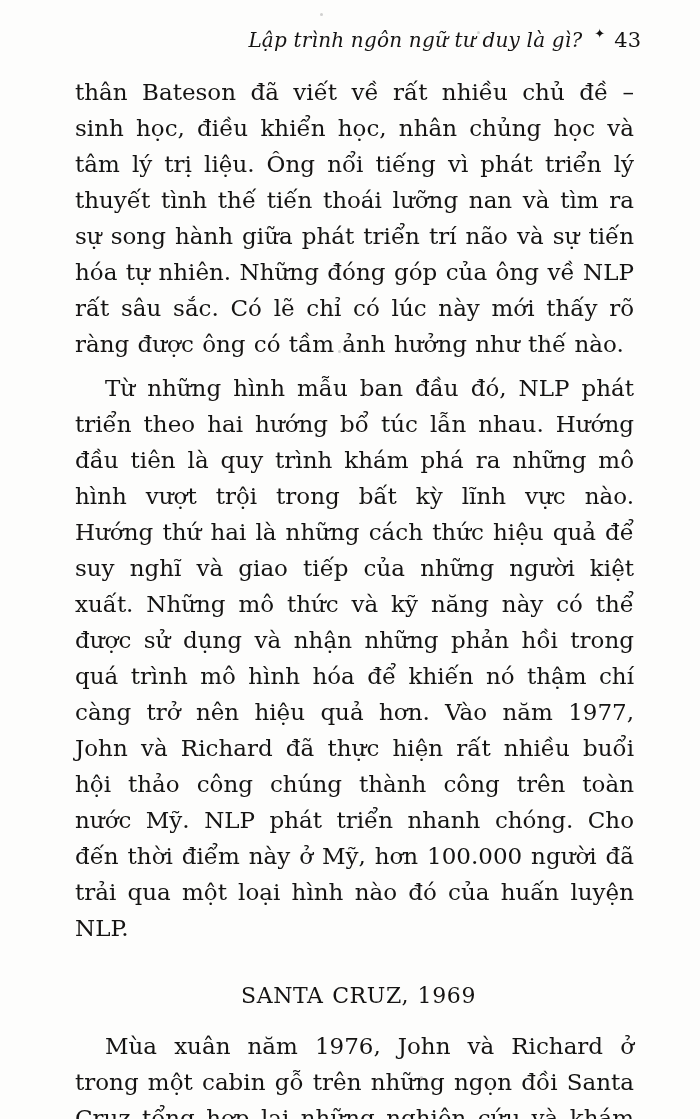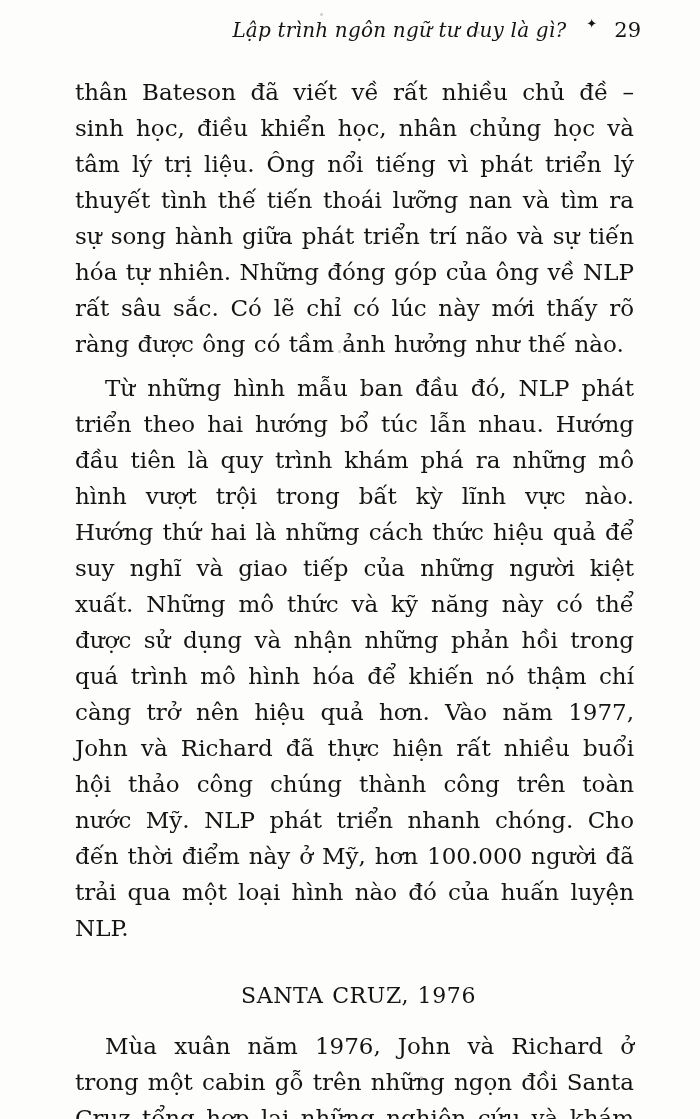--- a/index.html
+++ b/index.html
@@ -12,26 +12,25 @@
     width: 700px;
     height: 1119px;
     background: #fdfdfc;
     overflow: hidden;
     font-family: "DejaVu Serif", "Liberation Serif", serif;
     color: #151413;
   }
   
   .running-header {
     position: absolute;
-    top: 18px;
+    top: 28px;
     right: 59px;
     display: flex;
     align-items: flex-start;
     white-space: nowrap;
-    gap: 8px;
   }
   .rh-title {
     font-style: italic;
     font-size: 20px;
     letter-spacing: 0.2px;
   }
   .rh-star {
     font-style: normal;
     font-size: 13px;
     margin: 0 9px 0 12px;
@@ -77,27 +76,27 @@
   }
 </style>
 </head>
 <body>
 
 <div class="page">
 
   <div class="running-header">
     <span class="rh-title">Lập trình ngôn ngữ tư duy là gì?</span>
     <span class="rh-star">✦</span>
-    <span class="rh-page">29</span>
+    <span class="rh-page">43</span>
   </div>
 
   <div class="body-text">
     <p class="para">thân Bateson đã viết về rất nhiều chủ đề – sinh học, điều khiển học, nhân chủng học và tâm lý trị liệu. Ông nổi tiếng vì phát triển lý thuyết tình thế tiến thoái lưỡng nan và tìm ra sự song hành giữa phát triển trí não và sự tiến hóa tự nhiên. Những đóng góp của ông về NLP rất sâu sắc. Có lẽ chỉ có lúc này mới thấy rõ ràng được ông có tầm ảnh hưởng như thế nào.</p>
     <p class="para indent">Từ những hình mẫu ban đầu đó, NLP phát triển theo hai hướng bổ túc lẫn nhau. Hướng đầu tiên là quy trình khám phá ra những mô hình vượt trội trong bất kỳ lĩnh vực nào. Hướng thứ hai là những cách thức hiệu quả để suy nghĩ và giao tiếp của những người kiệt xuất. Những mô thức và kỹ năng này có thể được sử dụng và nhận những phản hồi trong quá trình mô hình hóa để khiến nó thậm chí càng trở nên hiệu quả hơn. Vào năm 1977, John và Richard đã thực hiện rất nhiều buổi hội thảo công chúng thành công trên toàn nước Mỹ. NLP phát triển nhanh chóng. Cho đến thời điểm này ở Mỹ, hơn 100.000 người đã trải qua một loại hình nào đó của huấn luyện NLP.</p>
-    <h2 class="section-heading">SANTA CRUZ, 1976</h2>
+    <h2 class="section-heading">SANTA CRUZ, 1969</h2>
     <p class="para indent">Mùa xuân năm 1976, John và Richard ở trong một cabin gỗ trên những ngọn đồi Santa Cruz tổng hợp lại những nghiên cứu và khám phá của họ trước đó. Sau 36 tiếng trường kỳ nghiên, cứu họ ngồi lại nhấm nháp chai</p>
   </div>
 
   <div class="speck" style="left:320px; top:13px;"></div>
   <div class="speck" style="left:477px; top:31px;"></div>
   <div class="speck" style="left:338px; top:350px;"></div>
   <div class="speck" style="left:545px; top:338px;"></div>
   <div class="speck" style="left:420px; top:1076px;"></div>
 
 </div>

